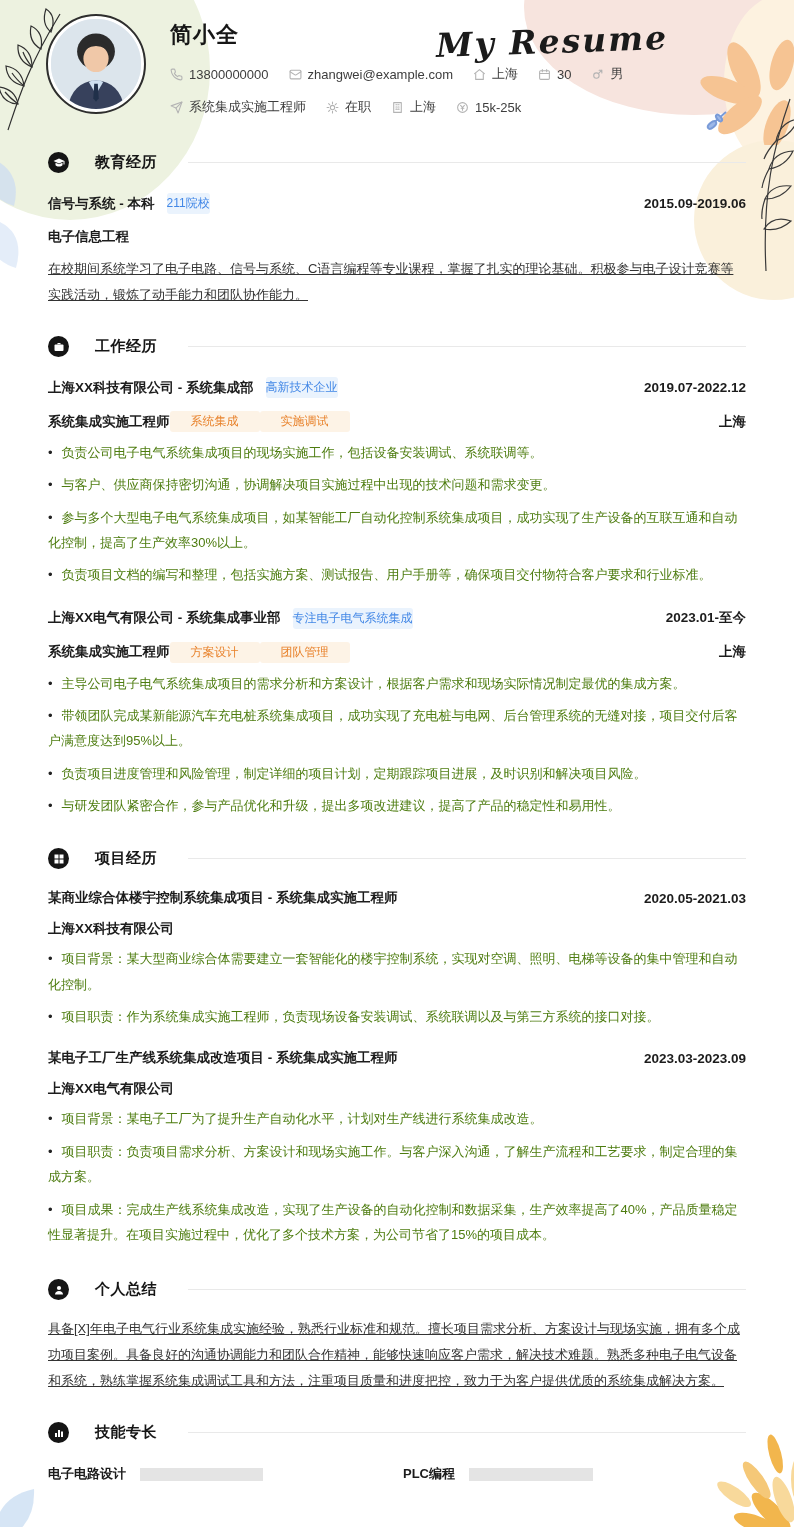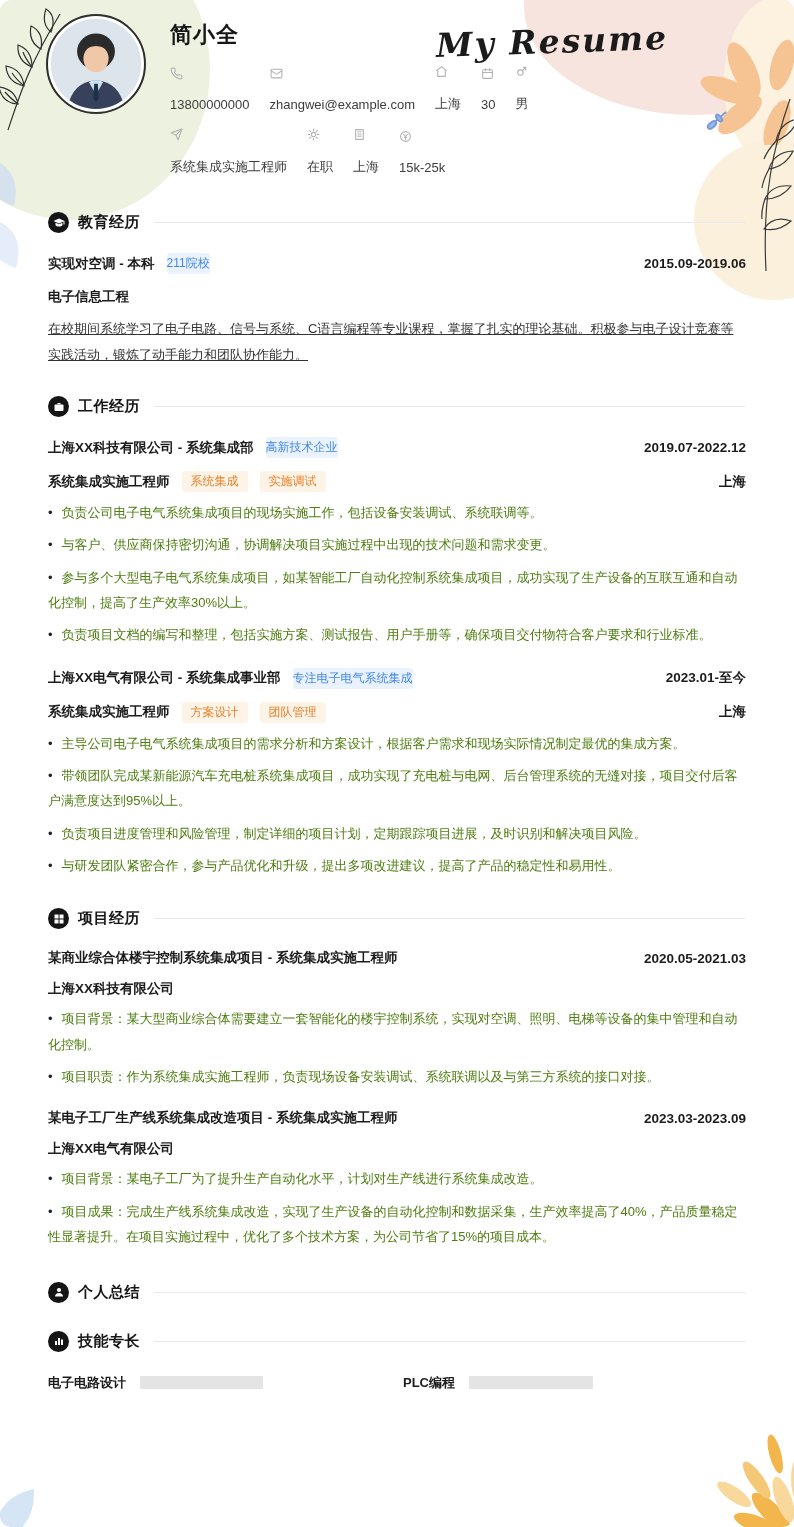--- a/index.html
+++ b/index.html
@@ -1,48 +1,48 @@
 <!DOCTYPE html>
 <html lang="zh" style="--accent_blue: #4287e6; --accent_blue_bg: #eaf3fd; --accent_orange: #e8822b; --accent_orange_bg: #fdf3e6; --bar_fill: #141414; --bar_track: #e4e4e4;"><head>
 <meta charset="utf-8">
 <style>
   * { margin:0; padding:0; box-sizing:border-box; }
   html,body { background:#fff; }
   body { font-family:"Liberation Sans","DejaVu Sans",sans-serif; color:#333; }
-  .page { position:relative; width:794px; height:1527px; margin:0 auto; background:#fff; overflow:hidden;border-radius:11px; }
+  .page { position:relative; width:794px; height:1527px; margin:0 auto; background:#fff; overflow:hidden; }
   .decor { position:absolute; z-index:0; pointer-events:none; }
   .content { position:relative; z-index:1; padding:0 48px; }
 
   
   .header { display:flex; padding-top:16px; position:relative; }
   .avatar { width:96px; height:96px; border-radius:50%; border:3px solid #fff; outline:2px solid #2e2e2e; overflow:hidden; background:#dfe7ee; flex:0 0 auto; }
   .avatar svg { width:100%; height:100%; display:block; }
   .head-info { margin-left:26px; padding-top:4px; }
   .name { font-size:22px; font-weight:bold; color:#161616; letter-spacing:1px; }
   .contact-row { display:flex; align-items:center; gap:20px; margin-top:15px; font-size:13px; color:#3d3d3d; white-space:nowrap; }
-  .contact-item { display:inline-flex; gap:17px;flex-direction:column; }
+  .contact-item { display:inline-flex; align-items:center; gap:6px; }
   .cicon { width:13px; height:13px; color:#b3b3b3; flex:0 0 auto; }
   .cicon svg { width:13px; height:13px; display:block; stroke:currentColor; fill:none; stroke-width:2; stroke-linecap:round; stroke-linejoin:round; }
   .brand { position:absolute; right:78px; top:22px; font-family:"DejaVu Serif",serif; font-style:italic; font-weight:bold; font-size:33px; letter-spacing:2px; color:#1b1b1b; transform:rotate(-2deg); }
 
   
   .section { margin-top:30px; }
-  .sec-head { display:flex; align-items:center; }
+  .sec-head { display:flex; align-items:center;gap:17px; }
   .sec-icon { width:21px; height:21px; border-radius:50%; background:#151515; color:#fff; display:flex; align-items:center; justify-content:center; flex:0 0 auto; }
   .sec-icon svg { width:12px; height:12px; fill:#fff; display:block; }
   .sec-title { font-size:15px; font-weight:bold; color:#151515; margin-left:9px; letter-spacing:.5px; }
   .sec-line { flex:1; height:1px; background:#e9e9e9; margin-left:14px; }
 
   
   .entry-row { display:flex; align-items:center; justify-content:space-between; margin-top:20px; }
   .entry-left { display:flex; align-items:center; }
   .entry-main { font-size:13.5px; font-weight:bold; color:#1c1c1c; }
   .entry-date { font-size:13.5px; font-weight:bold; color:#1c1c1c; white-space:nowrap; }
   .badge-blue { margin-left:12px; font-size:12px; color:var(--accent_blue,#4287e6); background:var(--accent_blue_bg,#eaf3fd); padding:2px 0; border-radius:3px; font-weight:normal; white-space:nowrap; }
-  .tag-orange { margin-left:12px; font-size:12px; color:var(--accent_orange,#e8822b); background:var(--accent_orange_bg,#fdf3e6); padding:2px 9px; border-radius:3px; font-weight:normal; white-space:nowrap; }
+  .tag-orange { font-size:12px; color:var(--accent_orange,#e8822b); background:var(--accent_orange_bg,#fdf3e6); padding:2px 21px; border-radius:3px; font-weight:normal; white-space:nowrap; }
   .bullets { margin-top:8px; }
   .bullet { font-size:13px; color:#4d7c0f; line-height:1.95; margin-top:7px; }
   .bullet::before { content:"•"; margin-right:9px; color:#222; }
   .plain-para { font-size:13px; color:#333; line-height:2.0; margin-top:16px;text-decoration:underline; }
 
   
   .skills-grid { display:grid; grid-template-columns:215px 190px; column-gap:140px; row-gap:23px; margin-top:22px; }
   .skill { display:flex; align-items:center; }
   .skill-label { font-size:13px; font-weight:bold; color:#1c1c1c; white-space:nowrap; margin-right:14px; }
   .skill-bar { flex:1; height:13px; background:var(--bar_track,#e4e4e4); position:relative; overflow:hidden; }
@@ -227,21 +227,21 @@
           <svg viewBox="0 0 24 24">
               <path d="M12 3 1 8l11 5 9-4.1V15h2V8L12 3z"></path>
               <path d="M5 11.5V16c0 1.6 3.1 3 7 3s7-1.4 7-3v-4.5l-7 3.2-7-3.2z"></path>
             </svg>
         </span>
         <span class="sec-title">教育经历</span>
         <span class="sec-line"></span>
       </div>
       <div class="entry-row">
         <span class="entry-left">
-          <span class="entry-main">实现对空调 - 本科</span>
+          <span class="entry-main">信号与系统 - 本科</span>
           <span class="badge-blue">211院校</span>
         </span>
         <span class="entry-date">2015.09-2019.06</span>
       </div>
       <div class="entry-main" style="margin-top:14px;">电子信息工程</div>
       <p class="plain-para" style="margin-top:10px;">在校期间系统学习了电子电路、信号与系统、C语言编程等专业课程，掌握了扎实的理论基础。积极参与电子设计竞赛等实践活动，锻炼了动手能力和团队协作能力。</p>
     </div>
 
     <div class="section" style="margin-top:28px;">
       <div class="sec-head">
@@ -331,36 +331,38 @@
       </div>
 
       <div style="margin-top:8px;">
         <div class="entry-row">
           <span class="entry-main">某电子工厂生产线系统集成改造项目 - 系统集成实施工程师</span>
           <span class="entry-date">2023.03-2023.09</span>
         </div>
         <div class="entry-main" style="margin-top:13px;">上海XX电气有限公司</div>
         <div class="bullets">
           <p class="bullet">项目背景：某电子工厂为了提升生产自动化水平，计划对生产线进行系统集成改造。</p>
+          <p class="bullet">项目职责：负责项目需求分析、方案设计和现场实施工作。与客户深入沟通，了解生产流程和工艺要求，制定合理的集成方案。</p>
           <p class="bullet">项目成果：完成生产线系统集成改造，实现了生产设备的自动化控制和数据采集，生产效率提高了40%，产品质量稳定性显著提升。在项目实施过程中，优化了多个技术方案，为公司节省了15%的项目成本。</p>
         </div>
       </div>
     </div>
 
     <div class="section" style="margin-top:32px;">
       <div class="sec-head">
         <span class="sec-icon">
           <svg viewBox="0 0 24 24">
               <circle cx="12" cy="8" r="4.2"></circle>
               <path d="M4 21c0-4.4 3.6-7 8-7s8 2.6 8 7H4z"></path>
             </svg>
         </span>
         <span class="sec-title">个人总结</span>
         <span class="sec-line"></span>
       </div>
+      <p class="plain-para">具备[X]年电子电气行业系统集成实施经验，熟悉行业标准和规范。擅长项目需求分析、方案设计与现场实施，拥有多个成功项目案例。具备良好的沟通协调能力和团队合作精神，能够快速响应客户需求，解决技术难题。熟悉多种电子电气设备和系统，熟练掌握系统集成调试工具和方法，注重项目质量和进度把控，致力于为客户提供优质的系统集成解决方案。</p>
     </div>
 
     <div class="section" style="margin-top:28px;">
       <div class="sec-head">
         <span class="sec-icon">
           <svg viewBox="0 0 24 24">
               <rect x="4" y="12" width="4" height="8"></rect>
               <rect x="10" y="6" width="4" height="14"></rect>
               <rect x="16" y="9" width="4" height="11"></rect>
             </svg>

